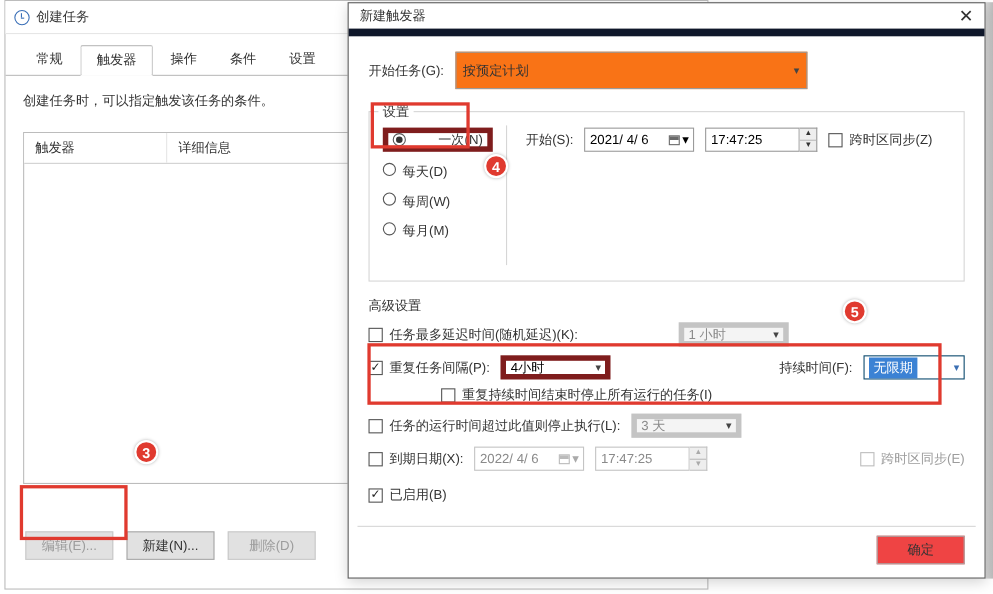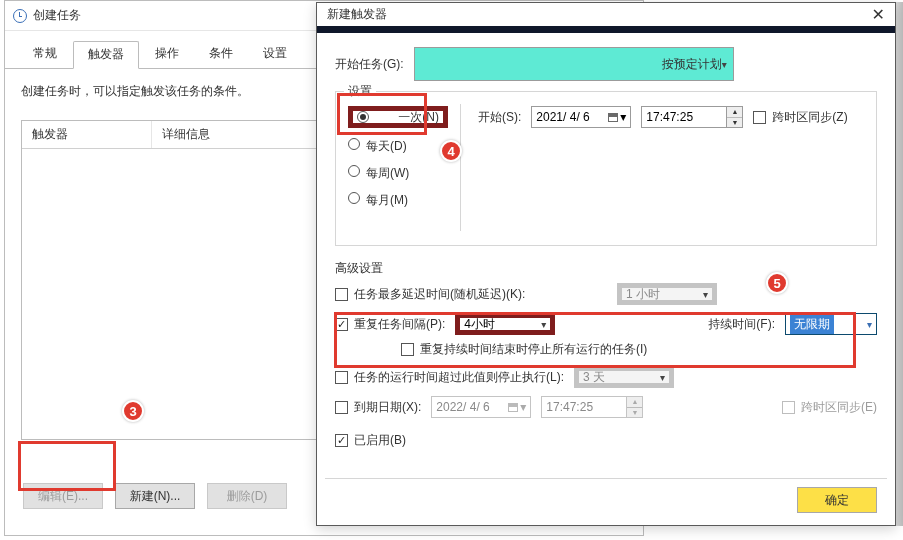--- a/index.html
+++ b/index.html
@@ -65,26 +65,26 @@
   }
   .wf-title {
     height: 30px; display: flex; align-items: center; justify-content: space-between;
     padding: 0 10px; border-bottom: 7px solid #0f172a;
   }
   .wf-title .txt { color: #333; }
   .wf-title .x { width: 36px; text-align: right; color: #333; font-size: 16px; cursor: pointer; }
 
   .wf-body { padding: 14px 18px 0 18px; position: relative; height: calc(100% - 30px); }
 
-  .row { display: flex; align-items: center; gap: 10px; margin-bottom: 10px; }
+  .row { display: flex; align-items: center; gap: 10px; margin-bottom: 20px; }
   .lbl { color: #333; }
 
   .combo {
-    display: flex; align-items: center; justify-content: flex-end;
-    border: 1px solid #9b9b9b; background: #5eead4; height: 22px; padding: 16px 6px;
+    display: flex; align-items: center; justify-content: space-between;
+    border: 1px solid #9b9b9b; background: #f97316; height: 22px; padding: 16px 6px;
   }
   .combo .val { color: #333; }
   .combo .chev { color: #444; font-size: 10px; }
 
   .fieldset {
     border: 1px solid #d6d6d6; padding: 8px 12px 10px 12px; position: relative; margin-top: 4px;
   }
   .fieldset .legend {
     position: absolute; top: -9px; left: 8px; background: #fff; padding: 0 4px; color: #333;
   }
@@ -331,21 +331,21 @@
     <div class="row">
       <span class="chk">
           <span class="box">✓</span>
           <span>已启用(B)</span>
         </span>
     </div>
 
     <div style="position:absolute;left:8px;right:8px;bottom:46px;height:1px;background:#d6d6d6"></div>
 
     <div class="footer">
-      <div class="btn" style="background:#fde047">确定</div>
+      <div class="btn" style="background:#ef4444">确定</div>
     </div>
 
   </div>
 </div>
 
 <div class="hl" style="left:18px; top:441px; width:98px; height:50px;"></div>
 <div class="badge" style="left:122px; top:400px;">3</div>
 
 <div class="hl" style="left:337px; top:93px; width:90px; height:42px;"></div>
 <div class="badge" style="left:440px; top:140px;">4</div>

